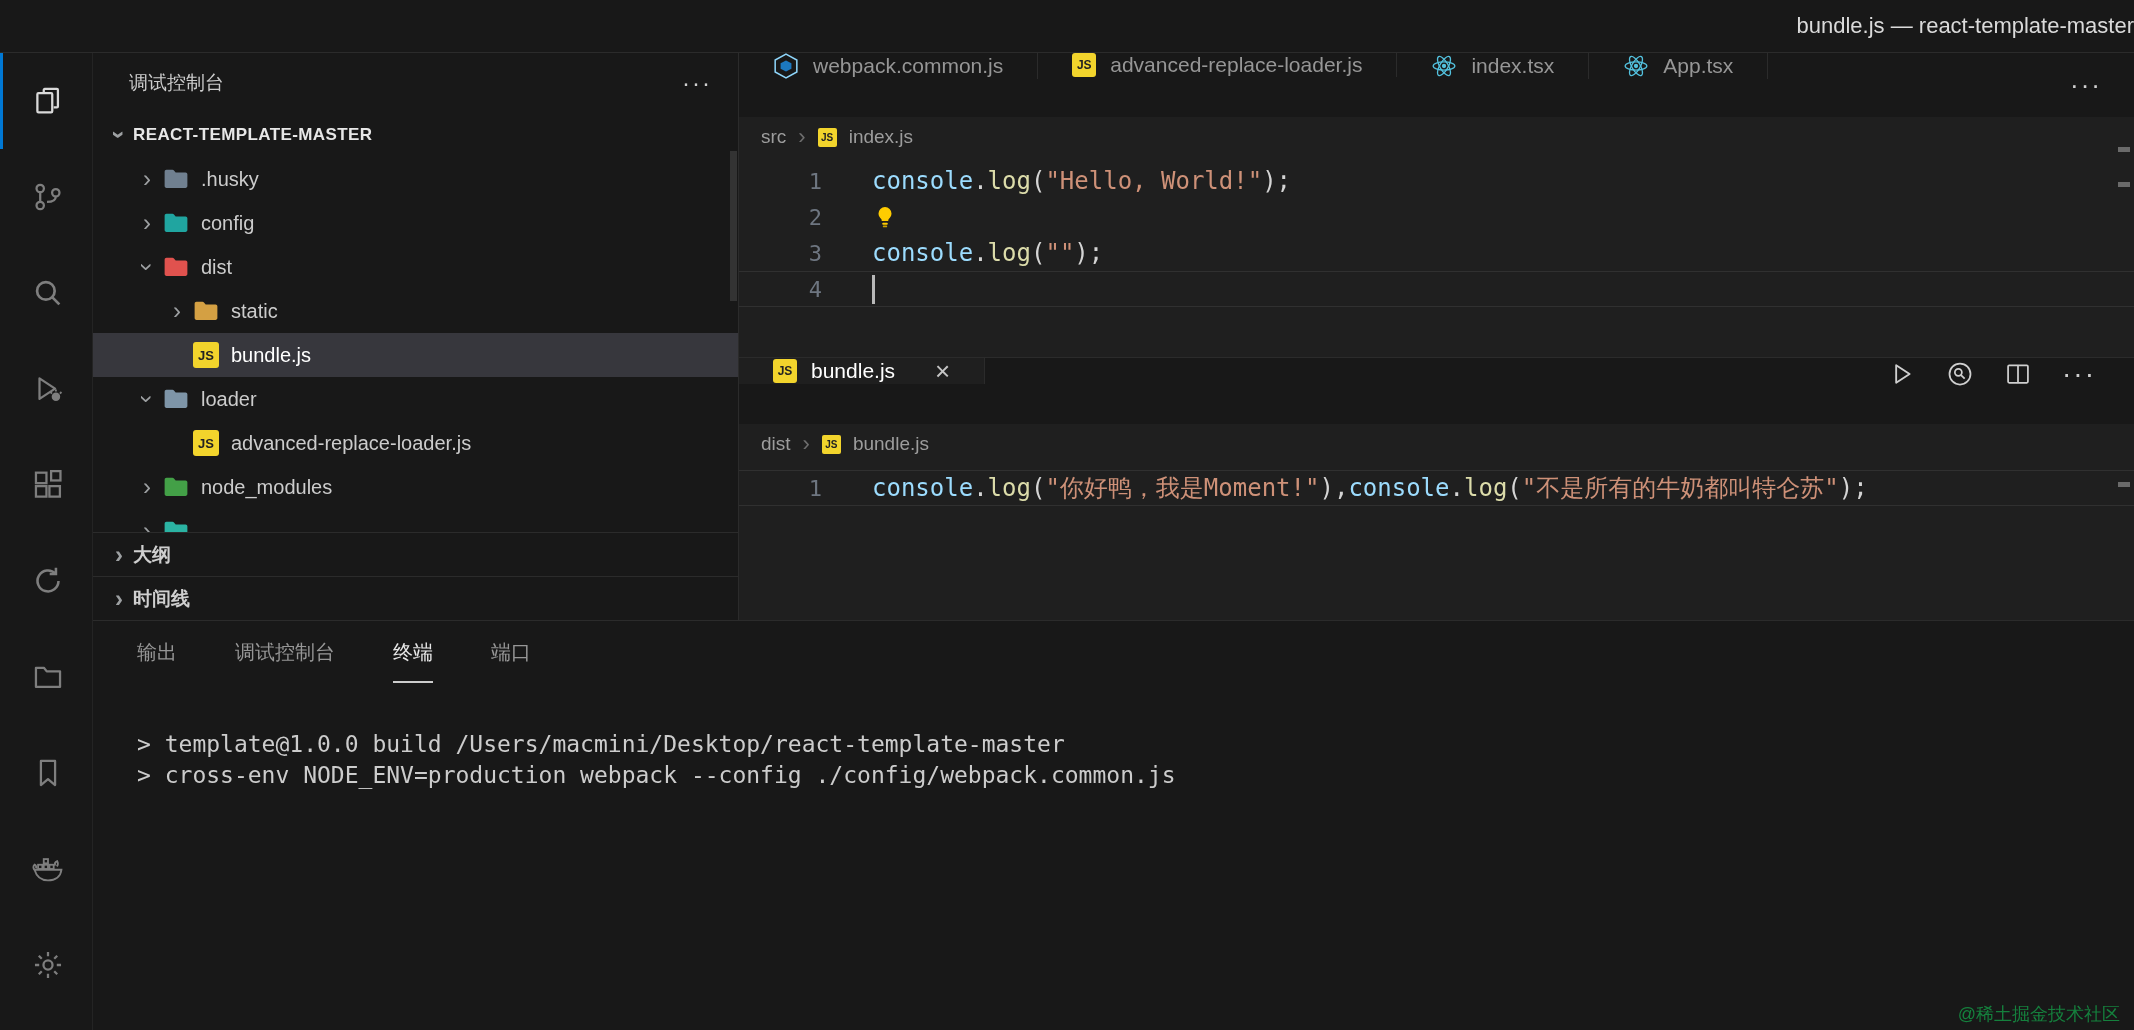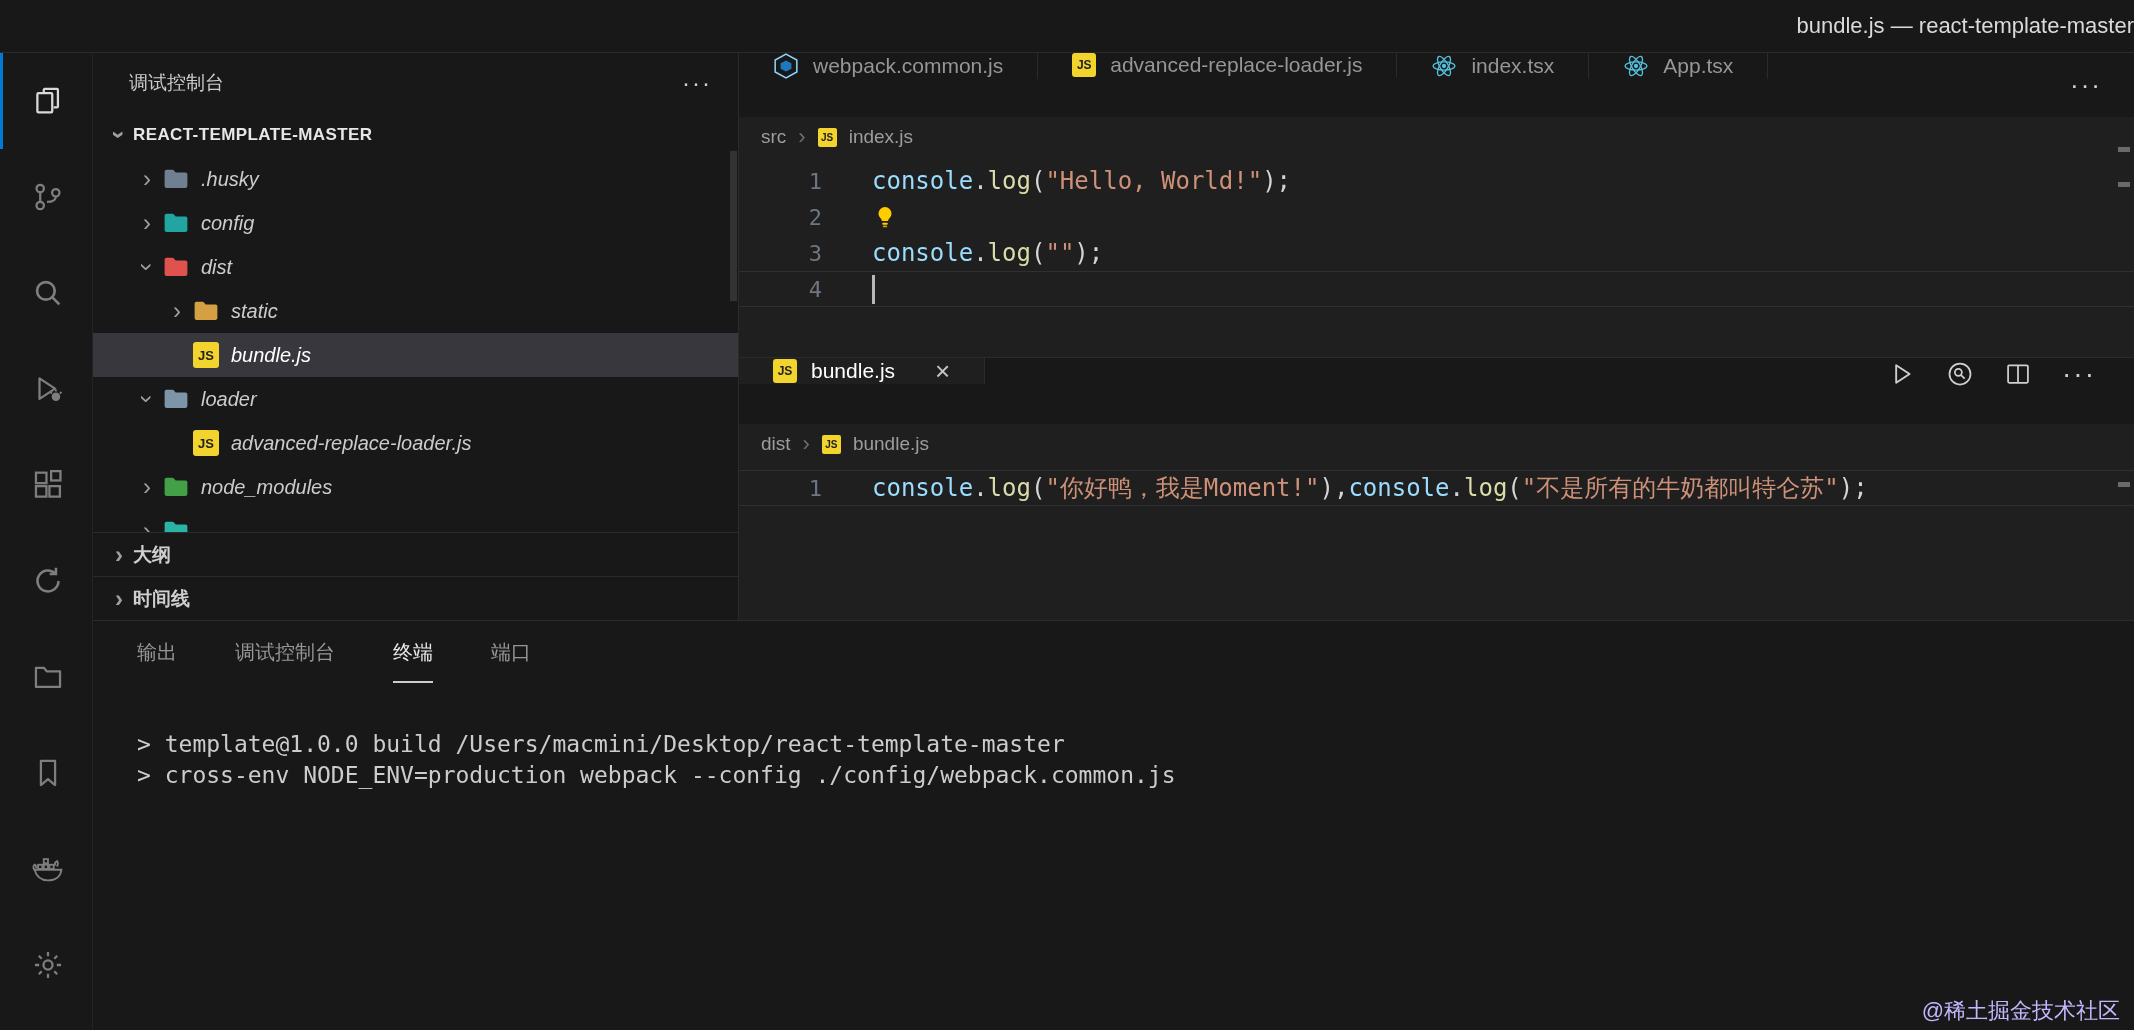--- a/index.html
+++ b/index.html
@@ -26,21 +26,21 @@
   .sb-more{margin-left:auto;font-size:24px;letter-spacing:2px;color:#cfcfcf;cursor:pointer;}
   .sb-project{height:44px;flex:none;display:flex;align-items:center;font-weight:700;font-size:17px;letter-spacing:.4px;color:#e7e7e7;padding-left:12px;}
   .tree{flex:1;overflow:hidden;}
   .trow{height:44px;display:flex;align-items:center;font-size:20px;color:#cccccc;cursor:pointer;}
   .trow.selected{background:#37373d;color:#ffffff;}
   .chev{width:28px;flex:none;display:inline-flex;justify-content:center;font-size:24px;line-height:1;color:#9da0a2;transform:rotate(0deg);}
   .chev.exp{transform:rotate(90deg);}
   .ficon{margin:0 12px 0 2px;flex:none;}
   .ficon svg{width:26px;height:22px;display:block;}
   .jsicon{width:26px;height:26px;flex:none;border-radius:3px;background:var(--jsyellow);color:#222;display:inline-flex;align-items:center;justify-content:center;font-weight:700;font-size:13px;font-family:"Liberation Sans",sans-serif;margin:0 12px 0 2px;}
-  .tlabel{white-space:nowrap;font-style:italic;}
+  .tlabel{white-space:nowrap;}
   .sections{flex:none;}
   .sect{height:43px;border-top:1px solid #2b2b2b;display:flex;align-items:center;padding-left:12px;font-weight:700;font-size:19px;color:#cfcfcf;cursor:pointer;}
   .sb-scrollbar{position:absolute;right:1px;top:98px;width:7px;height:150px;background:rgba(121,121,121,.28);}
 
   
   .editors{flex:1;display:flex;flex-direction:column;min-width:0;background:#1f1f1f;}
   .ed{position:relative;display:flex;flex-direction:column;min-width:0;}
   .ed1{height:304px;flex:none;}
   .ed2{flex:1;border-top:1px solid #2b2b2b;}
   .tabbar{height:64px;flex:none;background:#181818;display:flex;align-items:flex-start;}
@@ -79,21 +79,21 @@
   .panel-tabs{height:62px;display:flex;align-items:stretch;padding-left:44px;gap:58px;}
   .panel-tab{display:flex;align-items:center;font-size:20px;color:#969696;border-bottom:2px solid transparent;padding-top:2px;cursor:pointer;font-family:Liberation Mono, monospace;}
   .panel-tab.active{color:#e7e7e7;border-bottom-color:#cccccc;}
   .term{padding-top:14px;font-family:"DejaVu Sans Mono","Liberation Mono",monospace;font-size:23px;color:#cccccc;cursor:text;}
   .term-row{height:31px;display:flex;align-items:center;padding-left:44px;position:relative;}
   .ttext{white-space:pre;}
   .tmark{position:absolute;left:16px;top:50%;transform:translateY(-50%);width:13px;height:13px;border-radius:50%;box-sizing:border-box;}
   .tmark.filled{background:var(--termdot);}
   .tmark.hollow{border:2px solid #9a9a9a;}
   .term-cursor{display:inline-block;width:13px;height:27px;background:#d0d0d0;flex:none;}
-  .watermark{position:absolute;right:14px;bottom:4px;color:#c4b5fd;font-size:22px;}
+  .watermark{position:absolute;right:14px;bottom:4px;color:#15803d;font-size:18px;}
 </style>
 </head>
 <body>
 
 <div class="window">
   <div class="titlebar">
     <span class="title-text">bundle.js — react-template-master</span>
   </div>
   <div class="vbody">
     <div class="activitybar">

